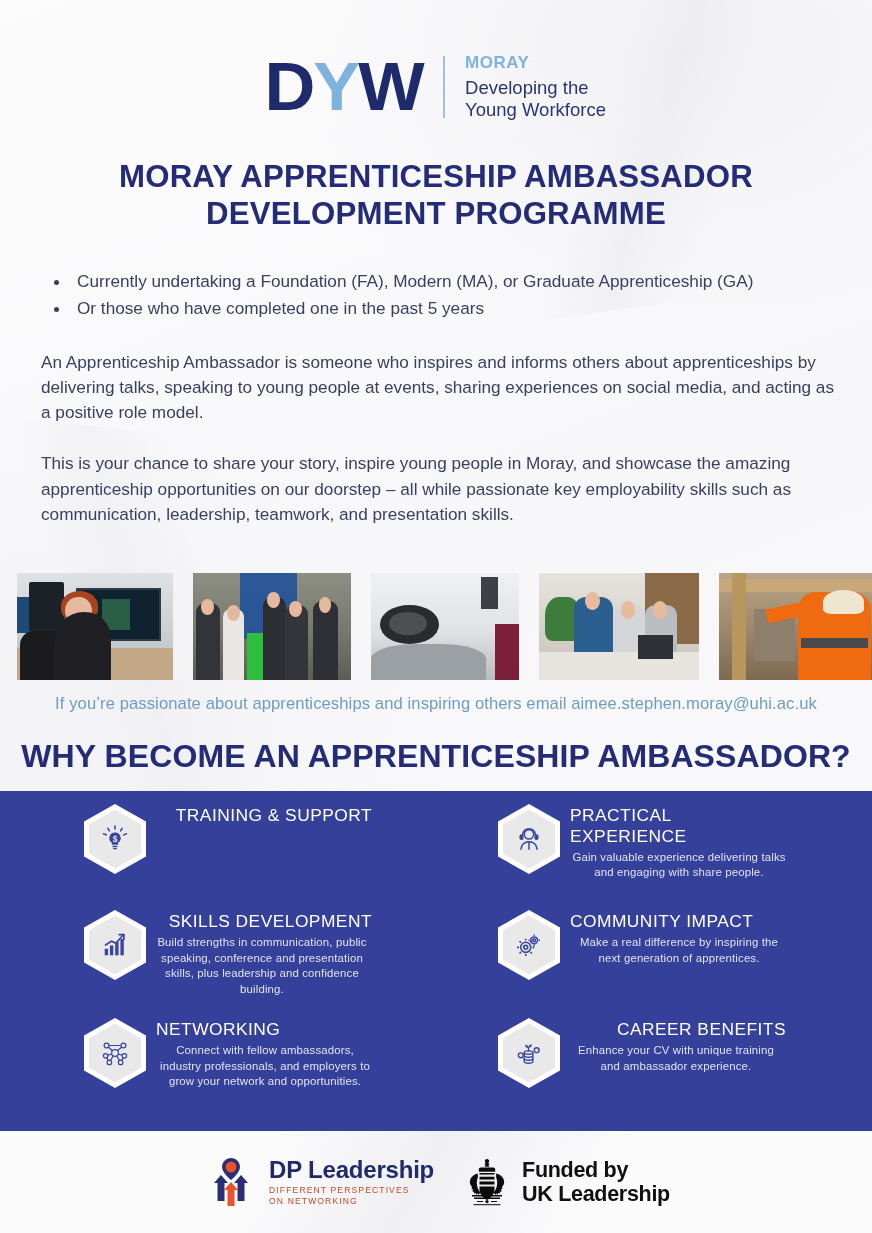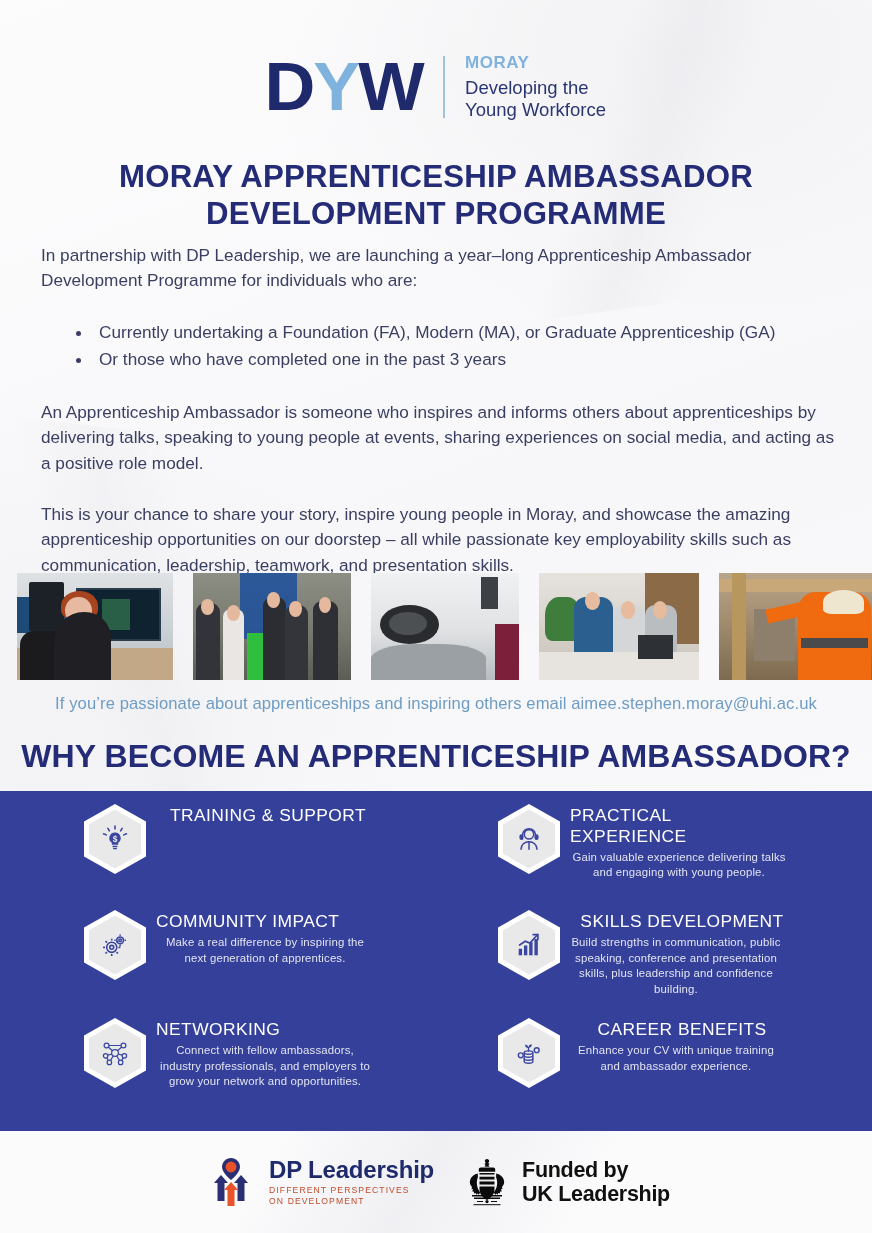--- a/index.html
+++ b/index.html
@@ -113,21 +113,20 @@
     font-size: 17.2px;
     line-height: 1.47;
   }
   .body-copy p { margin-bottom: 0; }
   .para-gap { height: 26px; }
   .bullets { margin: 0 0 0 30px; }
   .bullets li {
     list-style: disc;
     margin-bottom: 2px;
     padding-left: 6px;
-    margin-left: 22px;
   }
 
   
   .photo-strip {
     position: absolute;
     top: 573px;
     left: 17px;
     width: 838px;
     height: 107px;
     display: flex;
@@ -274,21 +273,21 @@
     margin-bottom: 3px;
     font-weight: 400;
   }
   .benefit-desc {
     color: #e2e4f0;
     font-size: 11.4px;
     line-height: 1.38;
     letter-spacing: .15px;
   }
   
-  .col-left .benefit-title { text-align: center; padding-left: 8px; }
+  .col-left .benefit-title { text-align: right; padding-left: 8px; }
   .col-left .benefit-desc  { text-align: center; max-width: 212px; }
   .col-right .benefit-title { }
   .col-right .benefit-desc  { text-align: center; max-width: 218px; }
   .col-right .benefit-text { width: 222px; }
   .col-left .benefit-text  { width: 216px; }
 
   
   .footer {
     position: absolute;
     top: 1131px; left: 0;
@@ -345,25 +344,24 @@
       <div class="logo-sub">Young Workforce</div>
     </div>
   </div>
 
   <div class="headline">
     <div>MORAY APPRENTICESHIP AMBASSADOR</div>
     <div>DEVELOPMENT PROGRAMME</div>
   </div>
 
   <div class="body-copy">
-    <p>In partnership with DP Leadership, we are launching a year–long Apprenticeship Ambassador Development Programme for individuals who are:</p>
     <div class="para-gap"></div>
     <ul class="bullets">
       <li>Currently undertaking a Foundation (FA), Modern (MA), or Graduate Apprenticeship (GA)</li>
-      <li>Or those who have completed one in the past 3 years</li>
+      <li>Or those who have completed one in the past 5 years</li>
     </ul>
     <div class="para-gap"></div>
     <p>An Apprenticeship Ambassador is someone who inspires and informs others about apprenticeships by delivering talks, speaking to young people at events, sharing experiences on social media, and acting as a positive role model.</p>
     <div class="para-gap"></div>
     <p>This is your chance to share your story, inspire young people in Moray, and showcase the amazing apprenticeship opportunities on our doorstep – all while passionate key employability skills such as communication, leadership, teamwork, and presentation skills.</p>
   </div>
 
   <div class="photo-strip">
     <div class="photo p1">
       <div class="ph-layer bg"></div>
@@ -460,21 +458,42 @@
               <path d="M7.5 27c0-5 3.8-8 8.5-8s8.5 3 8.5 8"></path>
               <path d="M9 12a7 7 0 0 1 14 0"></path>
               <rect x="6.6" y="11.6" width="2.8" height="4.6" rx="1.3" fill="#3a46a0"></rect>
               <rect x="22.6" y="11.6" width="2.8" height="4.6" rx="1.3" fill="#3a46a0"></rect>
               <path d="M16 19v8"></path>
             </svg>
           </div>
         </div>
         <div class="benefit-text">
           <div class="benefit-title">PRACTICAL EXPERIENCE</div>
-          <div class="benefit-desc">Gain valuable experience delivering talks and engaging with young people.</div>
+          <div class="benefit-desc">Gain valuable experience delivering talks and engaging with share people.</div>
+        </div>
+      </div>
+
+      <div class="benefit col-left">
+        <div class="hexwrap">
+          <div class="hex-outer"></div>
+            <div class="hex-inner"></div>
+          <div class="hex-icon">
+            <svg viewBox="0 0 32 32" fill="none" stroke="#3a46a0" stroke-width="1.8" stroke-linecap="round">
+              <rect x="5" y="20" width="3.6" height="7" fill="#3a46a0" stroke="none"></rect>
+              <rect x="10.6" y="16.5" width="3.6" height="10.5" fill="#3a46a0" stroke="none"></rect>
+              <rect x="16.2" y="13" width="3.6" height="14" fill="#3a46a0" stroke="none"></rect>
+              <rect x="21.8" y="9.5" width="3.6" height="17.5" fill="#3a46a0" stroke="none"></rect>
+              <path d="M6 16 L12 12 L17 14 L25 5"></path>
+              <path d="M20.5 5h5v5"></path>
+            </svg>
+          </div>
+        </div>
+        <div class="benefit-text">
+          <div class="benefit-title">SKILLS DEVELOPMENT</div>
+          <div class="benefit-desc">Build strengths in communication, public speaking, conference and presentation skills, plus leadership and confidence building.</div>
         </div>
       </div>
 
       <div class="benefit col-right">
         <div class="hexwrap">
           <div class="hex-icon" style="z-index:0"></div>
           <div class="hex-outer"></div>
             <div class="hex-inner"></div>
           <div class="hex-icon">
             <svg viewBox="0 0 32 32" fill="none" stroke="#3a46a0" stroke-width="1.7">
@@ -488,41 +507,20 @@
               </g>
             </svg>
           </div>
         </div>
         <div class="benefit-text">
           <div class="benefit-title">COMMUNITY IMPACT</div>
           <div class="benefit-desc">Make a real difference by inspiring the next generation of apprentices.</div>
         </div>
       </div>
 
-      <div class="benefit col-left">
-        <div class="hexwrap">
-          <div class="hex-outer"></div>
-            <div class="hex-inner"></div>
-          <div class="hex-icon">
-            <svg viewBox="0 0 32 32" fill="none" stroke="#3a46a0" stroke-width="1.8" stroke-linecap="round">
-              <rect x="5" y="20" width="3.6" height="7" fill="#3a46a0" stroke="none"></rect>
-              <rect x="10.6" y="16.5" width="3.6" height="10.5" fill="#3a46a0" stroke="none"></rect>
-              <rect x="16.2" y="13" width="3.6" height="14" fill="#3a46a0" stroke="none"></rect>
-              <rect x="21.8" y="9.5" width="3.6" height="17.5" fill="#3a46a0" stroke="none"></rect>
-              <path d="M6 16 L12 12 L17 14 L25 5"></path>
-              <path d="M20.5 5h5v5"></path>
-            </svg>
-          </div>
-        </div>
-        <div class="benefit-text">
-          <div class="benefit-title">SKILLS DEVELOPMENT</div>
-          <div class="benefit-desc">Build strengths in communication, public speaking, conference and presentation skills, plus leadership and confidence building.</div>
-        </div>
-      </div>
-
       <div class="benefit col-right">
         <div class="hexwrap">
           <div class="hex-outer"></div>
             <div class="hex-inner"></div>
           <div class="hex-icon">
             <svg viewBox="0 0 32 32" fill="none" stroke="#3a46a0" stroke-width="1.3">
               <path d="M16 16 L7 8 M16 16 L25 8 M16 16 L6 19 M16 16 L26 19 M16 16 L10 26 M16 16 L22 26 M7 8 L25 8 M6 19 L10 26 M26 19 L22 26"></path>
               <circle cx="16" cy="16" r="3.6" fill="#e9e9ea"></circle>
               <circle cx="7" cy="8" r="2.6" fill="#e9e9ea"></circle>
               <circle cx="25" cy="8" r="2.6" fill="#e9e9ea"></circle>
@@ -575,21 +573,21 @@
           <circle cx="29" cy="10" r="5.4" fill="#e8532a"></circle>
           <path d="M12 26 L19 18 L26 26 L22.5 26 L22.5 44 L15.5 44 L15.5 26 Z" fill="#2a2f73"></path>
           <path d="M32 26 L39 18 L46 26 L42.5 26 L42.5 44 L35.5 44 L35.5 26 Z" fill="#2a2f73"></path>
           <path d="M22 33 L29 25 L36 33 L32.5 33 L32.5 49 L25.5 49 L25.5 33 Z" fill="#e8532a"></path>
         </svg>
       </div>
       <div class="dp-words">
         <div class="dp-name">DP Leadership</div>
         <div class="dp-tag">
           <div>DIFFERENT PERSPECTIVES</div>
-          <div>ON DEVELOPMENT</div>
+          <div>ON NETWORKING</div>
         </div>
       </div>
     </div>
 
     <div class="gov-logo">
       <div class="crest">
         <svg viewBox="0 0 46 50" fill="#0b0b0b">
           <path d="M23 2c1.4 0 2.2 1 2.2 2.1 0 .8-.5 1.4-1 1.8l1.5 1.2-1.3 1 1.1 1.6h-5l1.1-1.6-1.3-1 1.5-1.2c-.5-.4-1-1-1-1.8C20.8 3 21.6 2 23 2z"></path>
           <path d="M16.8 10.5h12.4c1.3 0 2 .9 2 2v2.3H14.8v-2.3c0-1.1.7-2 2-2z"></path>
           <path d="M15.5 16h15v16c0 5-3.6 9.2-7.5 11-3.9-1.8-7.5-6-7.5-11V16z"></path>

